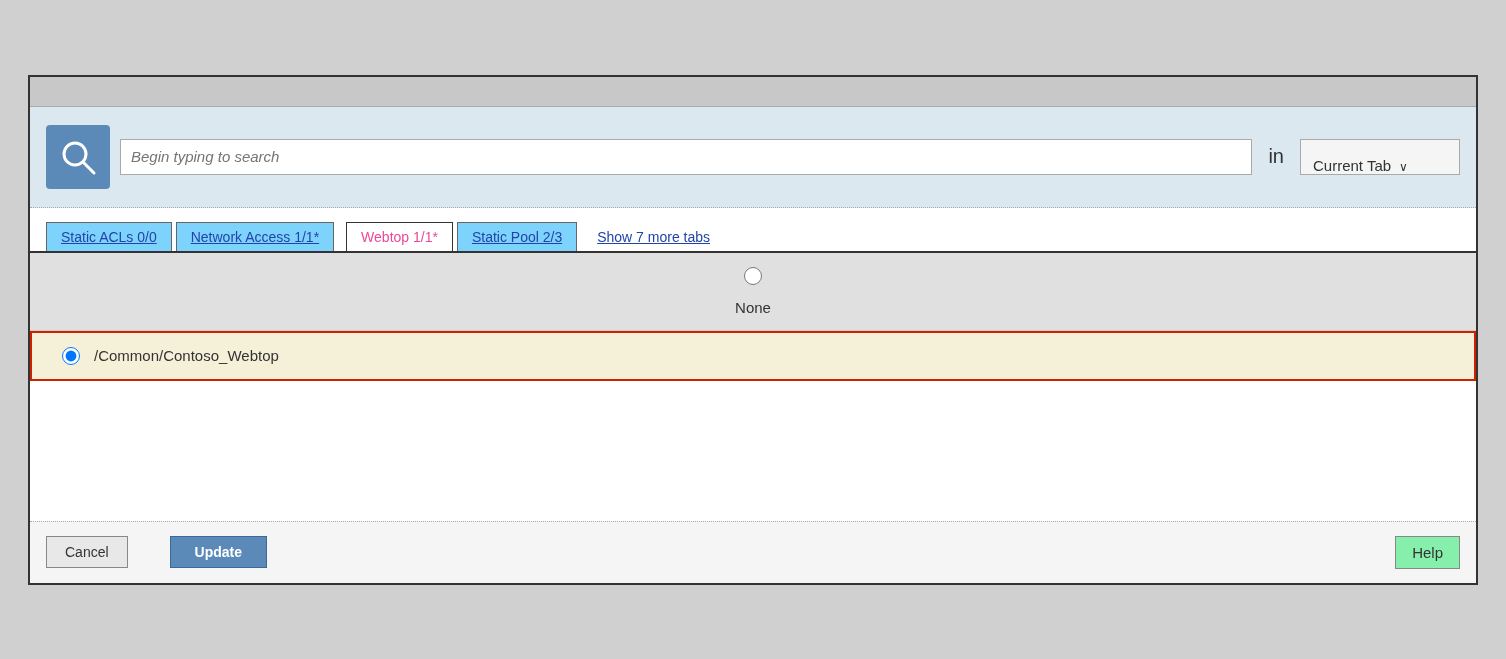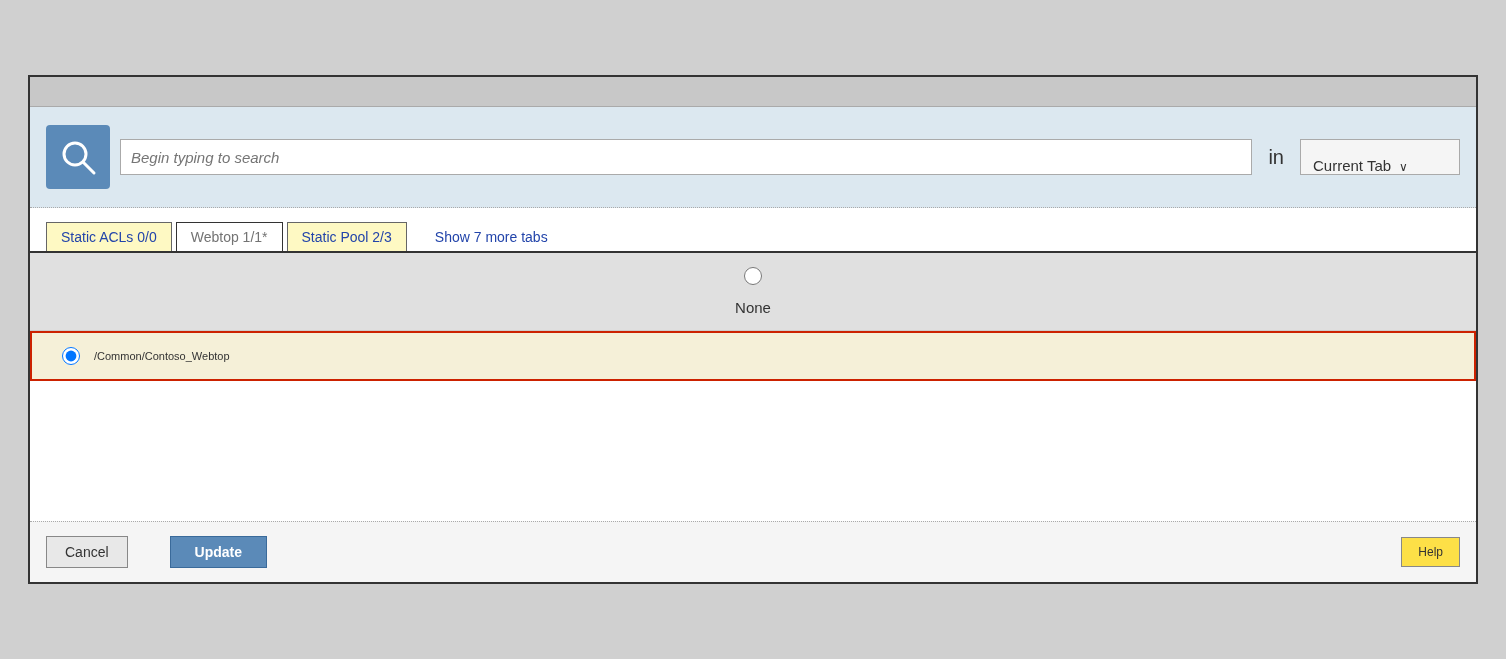--- a/index.html
+++ b/index.html
@@ -99,38 +99,41 @@
       align-items: flex-end;
       gap: 0;
     }
 
     .tab {
       border: 1px solid #666;
       border-bottom: none;
       padding: 6px 14px;
       color: #2244aa;
       cursor: pointer;
-      background: #fef9c3;
-      font-size: 14px;
+      background: #7dd3fc;
+      font-size: 14px;
+      text-decoration: underline;
       margin-right: 4px;
     }
 
     .tab.active {
       background: #ffffff;
-      color: #737373;
+      color: #ec4899;
       text-decoration: none;
       font-weight: normal;
       border-color: #333;
+      margin-left: 8px;
     }
 
     .show-more-link {
       color: #2244aa;
-      cursor: pointer;
-      font-size: 14px;
-      margin-left: 24px;
+      text-decoration: underline;
+      cursor: pointer;
+      font-size: 14px;
+      margin-left: 16px;
       padding-bottom: 6px;
       text-align: center;
     }
 
     
     .content-area {
       flex: 1;
       padding: 0;
     }
 
@@ -166,21 +169,21 @@
       margin: 0;
     }
 
     .radio-row-selected input[type="radio"] {
       width: 18px;
       height: 18px;
       cursor: pointer;
     }
 
     .radio-row-selected label {
-      font-size: 11px;
+      font-size: 15px;
       color: #333;
       cursor: pointer;
     }
 
     .empty-space {
       height: 140px;
       background: #fff;
     }
 
     
@@ -210,23 +213,23 @@
       cursor: pointer;
       color: #fff;
       font-weight: bold;
       margin-left: 28px;
     }
 
     .spacer { flex: 1; }
 
     .btn-help {
       padding: 7px 16px;
-      background: #fde047;
+      background: #86efac;
       border: 1px solid #888;
-      font-size: 12px;
+      font-size: 15px;
       cursor: pointer;
       color: #333;
     }
   </style>
 </head>
 <body>
 
 <div class="dialog">
 
   <div class="top-bar"></div>
@@ -241,20 +244,21 @@
     <input class="search-input" type="text" placeholder="Begin typing to search" style="">
     <span class="in-label">in</span>
     <div class="scope-dropdown">
       <span>Current Tab</span>
       <span class="chevron">∨</span>
     </div>
   </div>
 
   <div class="tabs-area">
     <div class="tab">Static ACLs 0/0</div>
+    <div class="tab">Network Access 1/1*</div>
     <div class="tab active">Webtop 1/1*</div>
     <div class="tab">Static Pool 2/3</div>
     <span class="show-more-link">Show 7 more tabs</span>
   </div>
 
   <div class="content-area">
 
     <div class="radio-row">
       <input type="radio" id="opt-none" name="webtop-option" style="">
       <label for="opt-none">None</label>

